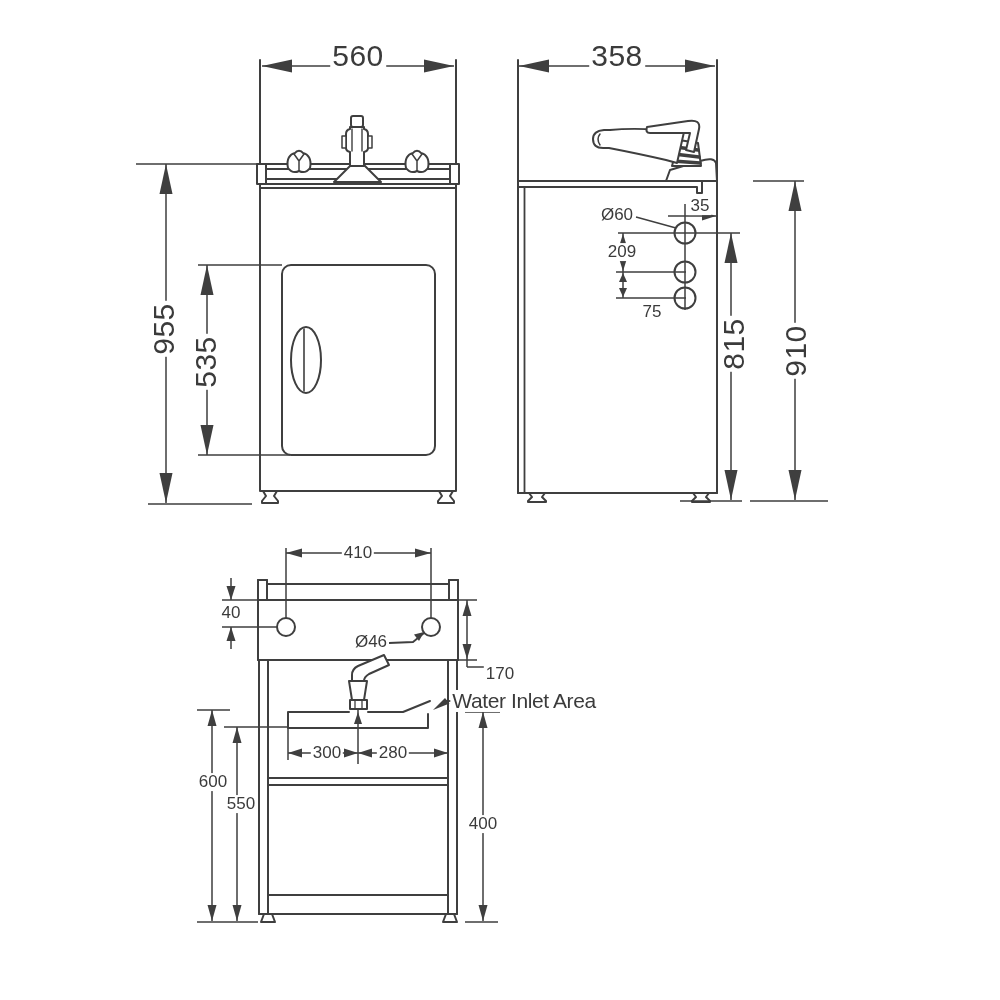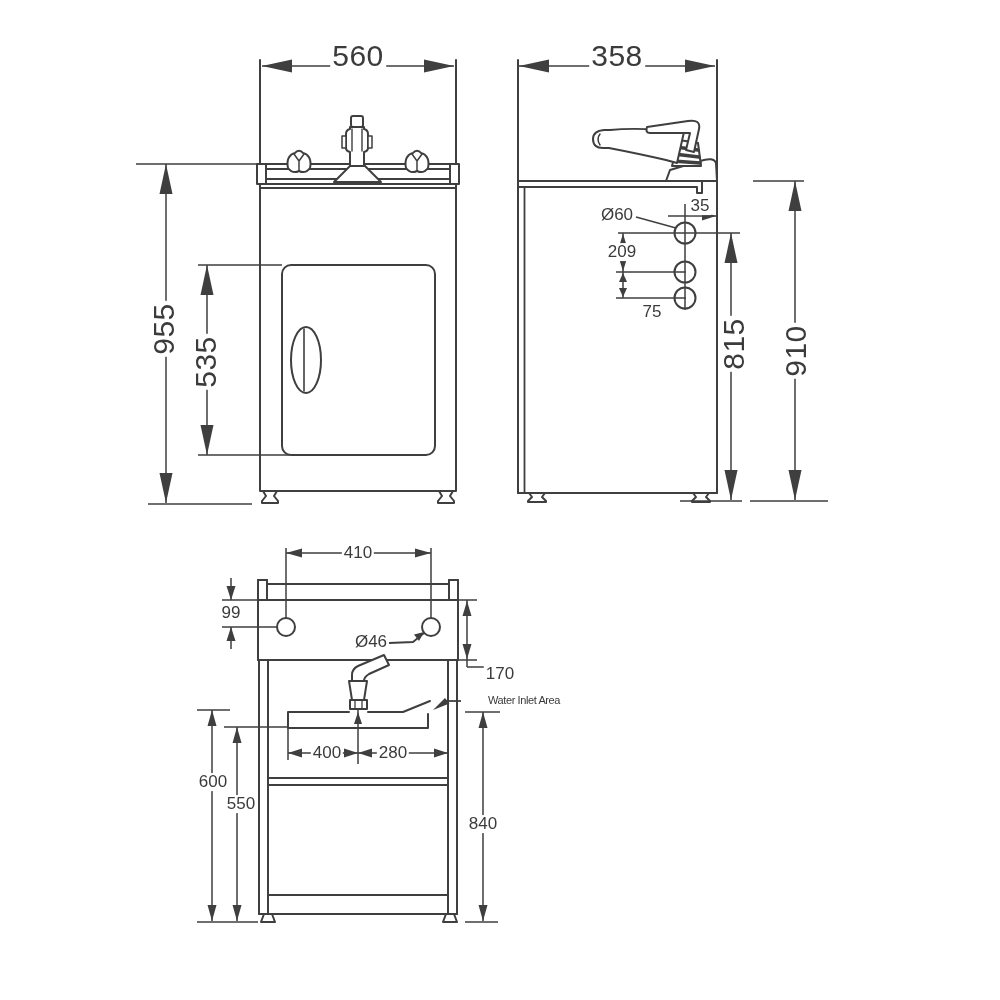--- a/index.html
+++ b/index.html
@@ -4,21 +4,21 @@
 <style>
   html,body{margin:0;padding:0;background:#fff;}
   #canvas{position:relative;width:1000px;height:956px;background:#ffffff;overflow:hidden;
           font-family:"Liberation Sans", sans-serif;}
   #canvas svg{position:absolute;left:0;top:0;}
   .lbl{position:absolute;transform:translate(-50%,-50%);color:#3b3b3b;background:#fff;
        padding:0 2px;white-space:nowrap;line-height:1.05;z-index:5;}
   .lbl.rot{transform:translate(-50%,-50%) rotate(-90deg);}
   .big{font-size:30px;letter-spacing:0.5px;}
   .sm{font-size:17px;}
-  .note{font-size:11px;letter-spacing:-0.4px;}
+  .note{font-size:21px;letter-spacing:-0.4px;}
 </style>
 </head>
 <body>
 
 <div id="canvas">
 
 <svg width="1000" height="1000" viewBox="0 0 1000 1000">
   <g stroke="#3f3f3f" fill="none" stroke-width="2" stroke-linecap="round" stroke-linejoin="round">
 
     <g>
@@ -212,23 +212,23 @@
 <span class="lbl big rot" style="left:206px;top:362px;">535</span>
 <span class="lbl big rot" style="left:734px;top:344px;">815</span>
 <span class="lbl big rot" style="left:796px;top:351px;">910</span>
 
 <span class="lbl sm" style="left:700px;top:206px;">35</span>
 <span class="lbl sm" style="left:617px;top:215px;">Ø60</span>
 <span class="lbl sm" style="left:622px;top:252px;">209</span>
 <span class="lbl sm" style="left:652px;top:286px;margin-top:26px;">75</span>
 
 <span class="lbl sm" style="left:358px;top:553px;">410</span>
-<span class="lbl sm" style="left:231px;top:613px;">99</span>
+<span class="lbl sm" style="left:231px;top:613px;">40</span>
 <span class="lbl sm" style="left:371px;top:642px;">Ø46</span>
 <span class="lbl sm" style="left:500px;top:674px;">170</span>
 <span class="lbl note" style="left:524px;top:701px;">Water Inlet Area</span>
-<span class="lbl sm" style="left:327px;top:753px;">400</span>
+<span class="lbl sm" style="left:327px;top:753px;">300</span>
 <span class="lbl sm" style="left:393px;top:753px;">280</span>
 <span class="lbl sm" style="left:213px;top:782px;">600</span>
 <span class="lbl sm" style="left:241px;top:804px;">550</span>
-<span class="lbl sm" style="left:483px;top:824px;">840</span>
+<span class="lbl sm" style="left:483px;top:824px;">400</span>
 
 </div>
 
 </body></html>

